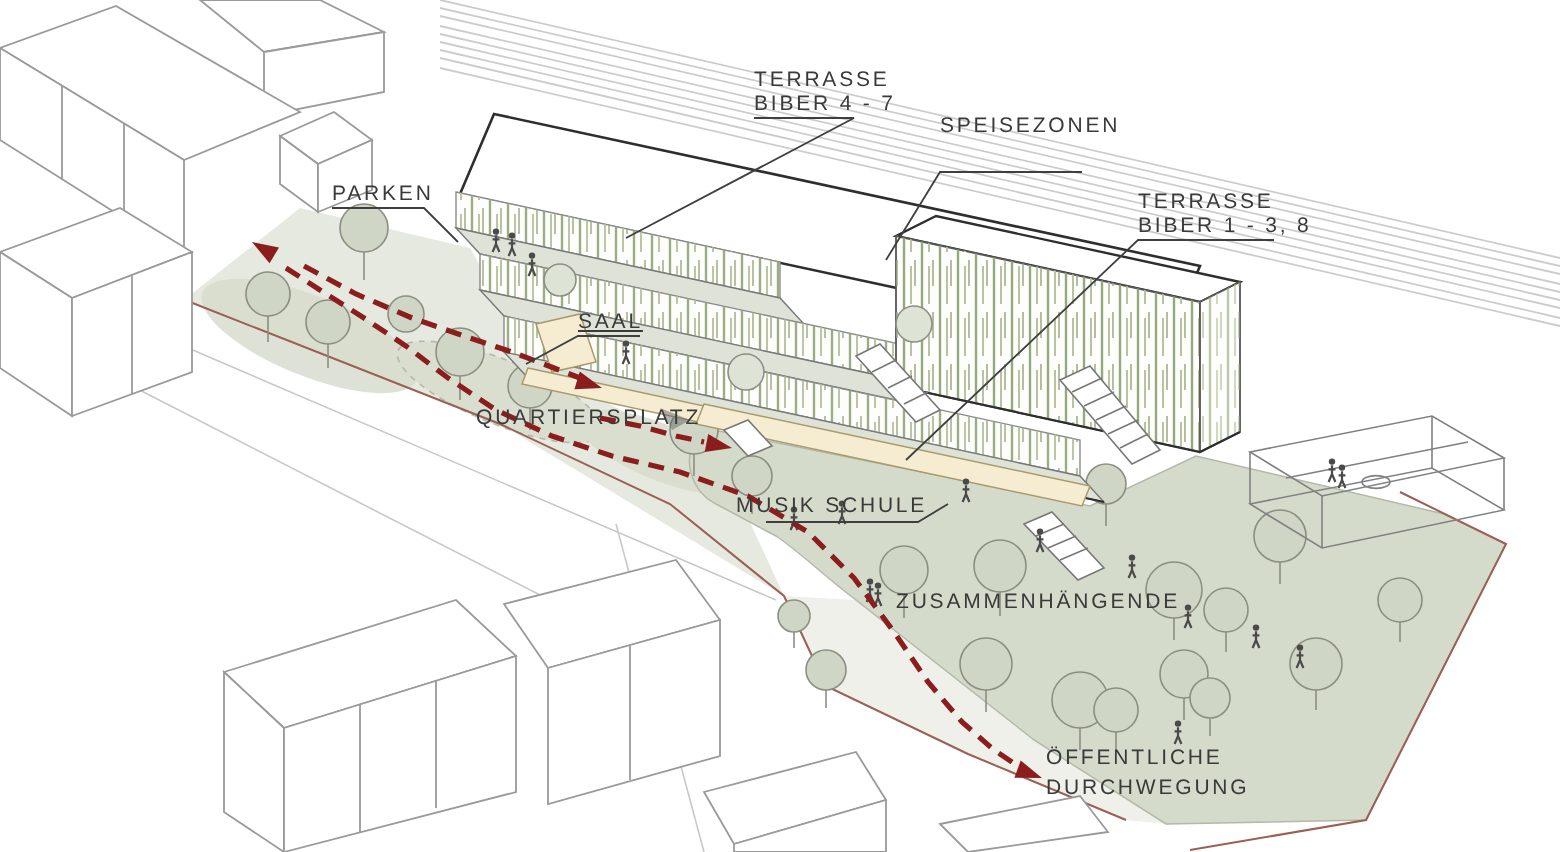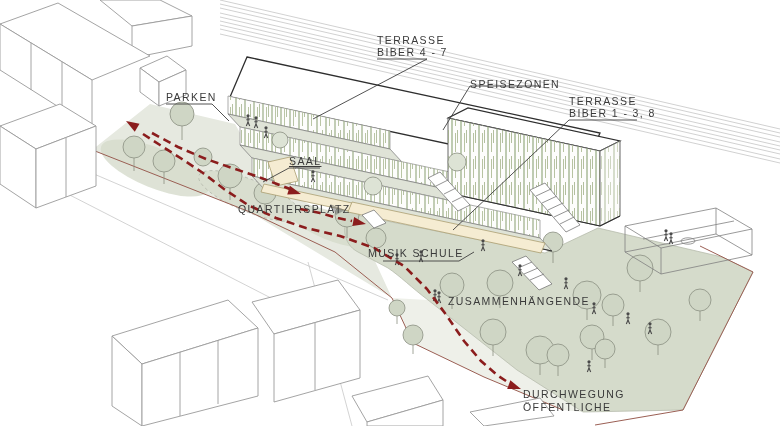--- a/index.html
+++ b/index.html
@@ -240,22 +240,22 @@
     <path d="M541,86 L470,86 L443,130"></path>
     <path d="M637,120 L569,120 L453,230"></path>
     <path d="M320,168 L289,168 L263,182"></path>
     <path d="M383,261 L459,261 L474,252"></path>
   </g>
 </svg>
 
   <div class="lbl" style="left:166px;top:91px;">PARKEN</div>
   <div class="lbl" style="left:377px;top:34px;">TERRASSE</div>
   <div class="lbl" style="left:377px;top:46px;">BIBER 4 - 7</div>
-  <div class="lbl" style="left:470px;top:78px;text-align:right;">SPEISEZONEN</div>
+  <div class="lbl" style="left:470px;top:57px;text-align:right;">SPEISEZONEN</div>
   <div class="lbl" style="left:569px;top:95px;">TERRASSE</div>
   <div class="lbl" style="left:569px;top:107px;">BIBER 1 - 3, 8</div>
   <div class="lbl" style="left:289px;top:155px;text-decoration:underline;">SAAL</div>
   <div class="lbl" style="left:238px;top:203px;">QUARTIERSPLATZ</div>
   <div class="lbl" style="left:368px;top:247px;">MUSIK SCHULE</div>
   <div class="lbl lbl-center" style="left:425px;top:295px;width:165px;">ZUSAMMENHÄNGENDE</div>
-  <div class="lbl" style="left:523px;top:373px;margin-top:28px;">ÖFFENTLICHE</div>
+  <div class="lbl" style="left:523px;top:373px;">ÖFFENTLICHE</div>
   <div class="lbl" style="left:523px;top:388px;">DURCHWEGUNG</div>
 </div>
 
 </body></html>

